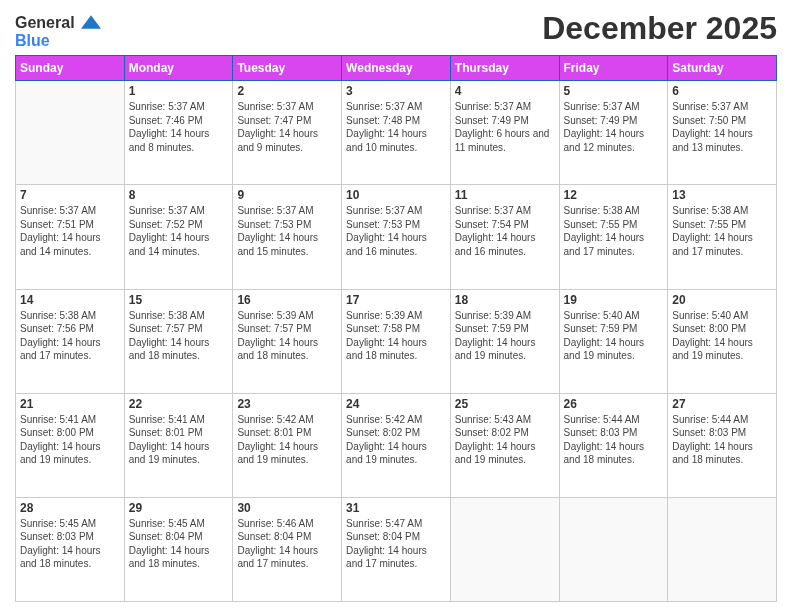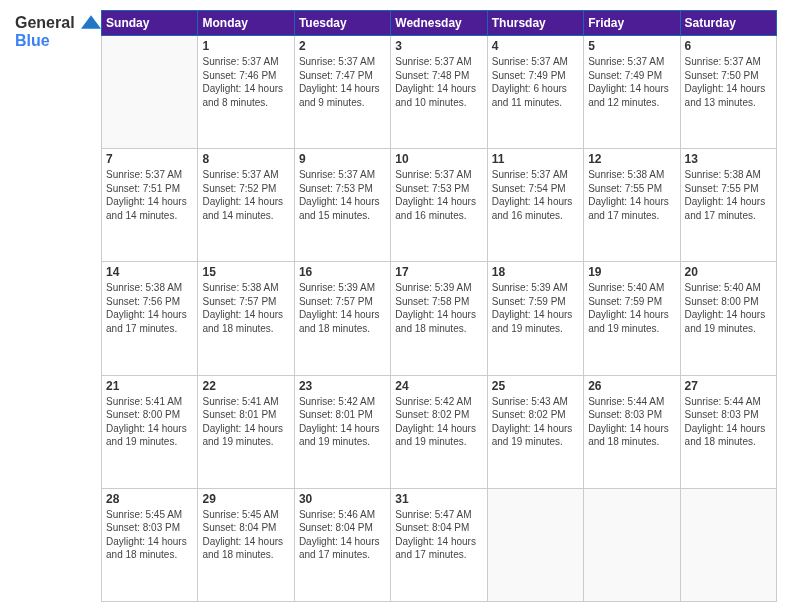--- a/index.html
+++ b/index.html
@@ -8,20 +8,21 @@
       height: 612px;
       font-family: Arial, sans-serif;
       background: #fff;
       overflow: hidden;
     }
     .page {
       width: 792px;
       height: 612px;
       padding: 10px 15px;
       display: flex;
+      flex-direction: column;
     }
     .header {
       display: flex;
       justify-content: space-between;
       align-items: flex-start;
       margin-bottom: 6px;
     }
     .logo {
       display: flex;
       align-items: center;
@@ -46,21 +47,21 @@
       color: #555;
     }
     .calendar {
       flex: 1;
       border: 1px solid #ccc;
       border-collapse: collapse;
       width: 100%;
       table-layout: fixed;
     }
     .calendar th {
-      background: #4c1d95;
+      background: #d946ef;
       color: #fff;
       font-size: 12px;
       font-weight: bold;
       padding: 5px 4px;
       border: 1px solid #1a65b0;
       text-align: left;
     }
     .calendar td {
       border: 1px solid #ccc;
       vertical-align: top;
@@ -100,20 +101,21 @@
         <div style="font-size:16px;font-weight:bold;color:#333;line-height:1.1;">
           <span style="color:#333;">General</span>
           <svg class="logo-icon" viewBox="0 0 30 20" style="display:inline-block;vertical-align:middle;width:20px;height:14px;">
             <polygon points="0,20 15,0 30,20" fill="#2176c7"></polygon>
           </svg>
         </div>
         <div style="font-size:16px;font-weight:bold;color:#3b82f6;line-height:1.1;">Blue</div>
       </div>
     </div>
     <div class="title-block">
+      <div class="main-title">December 2025</div>
     </div>
   </div>
 
   <table class="calendar">
     <thead>
       <tr>
         <th>Sunday</th>
         <th>Monday</th>
         <th>Tuesday</th>
         <th>Wednesday</th>

